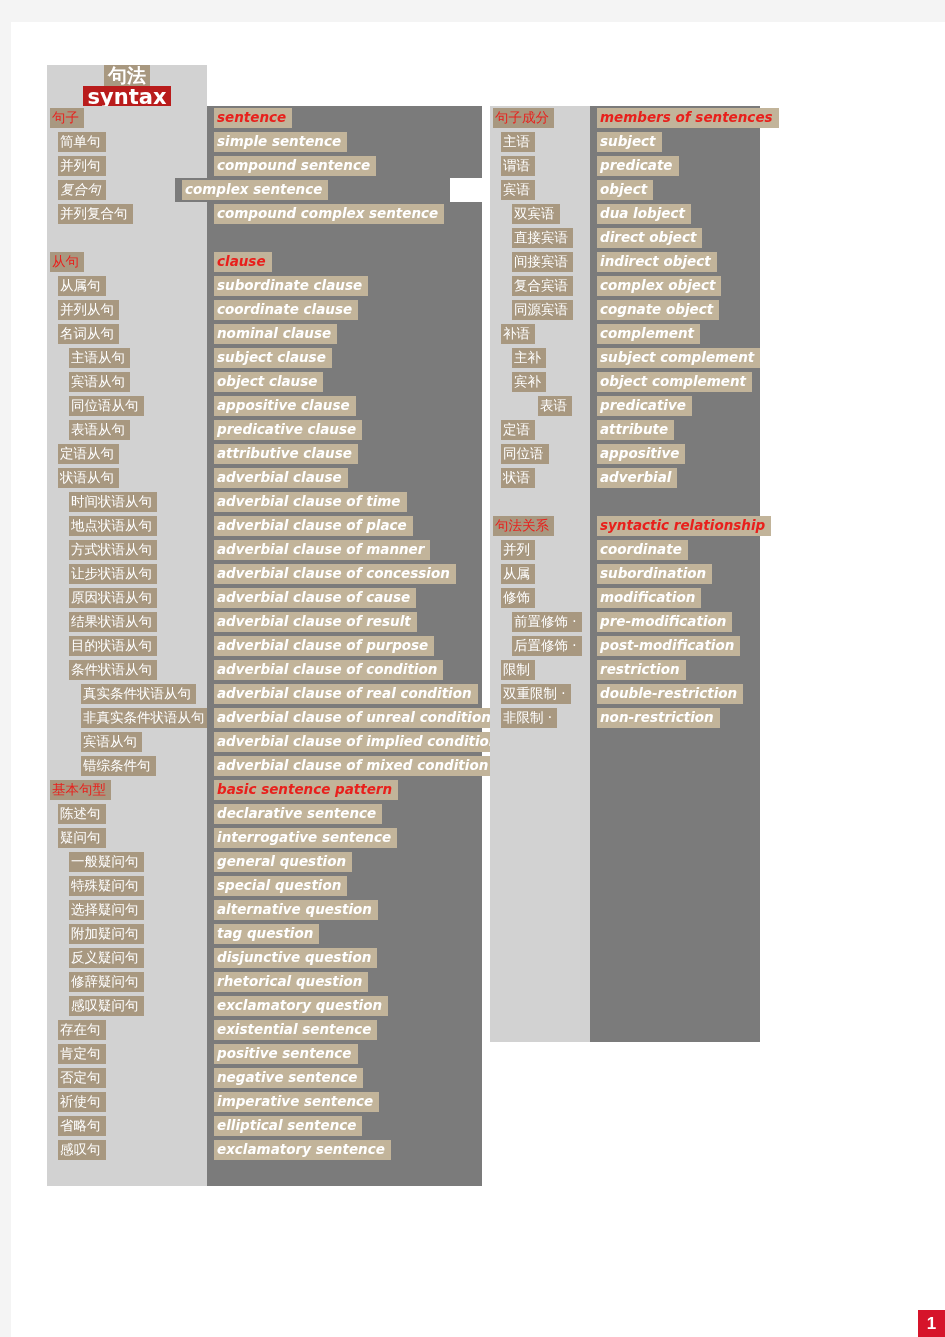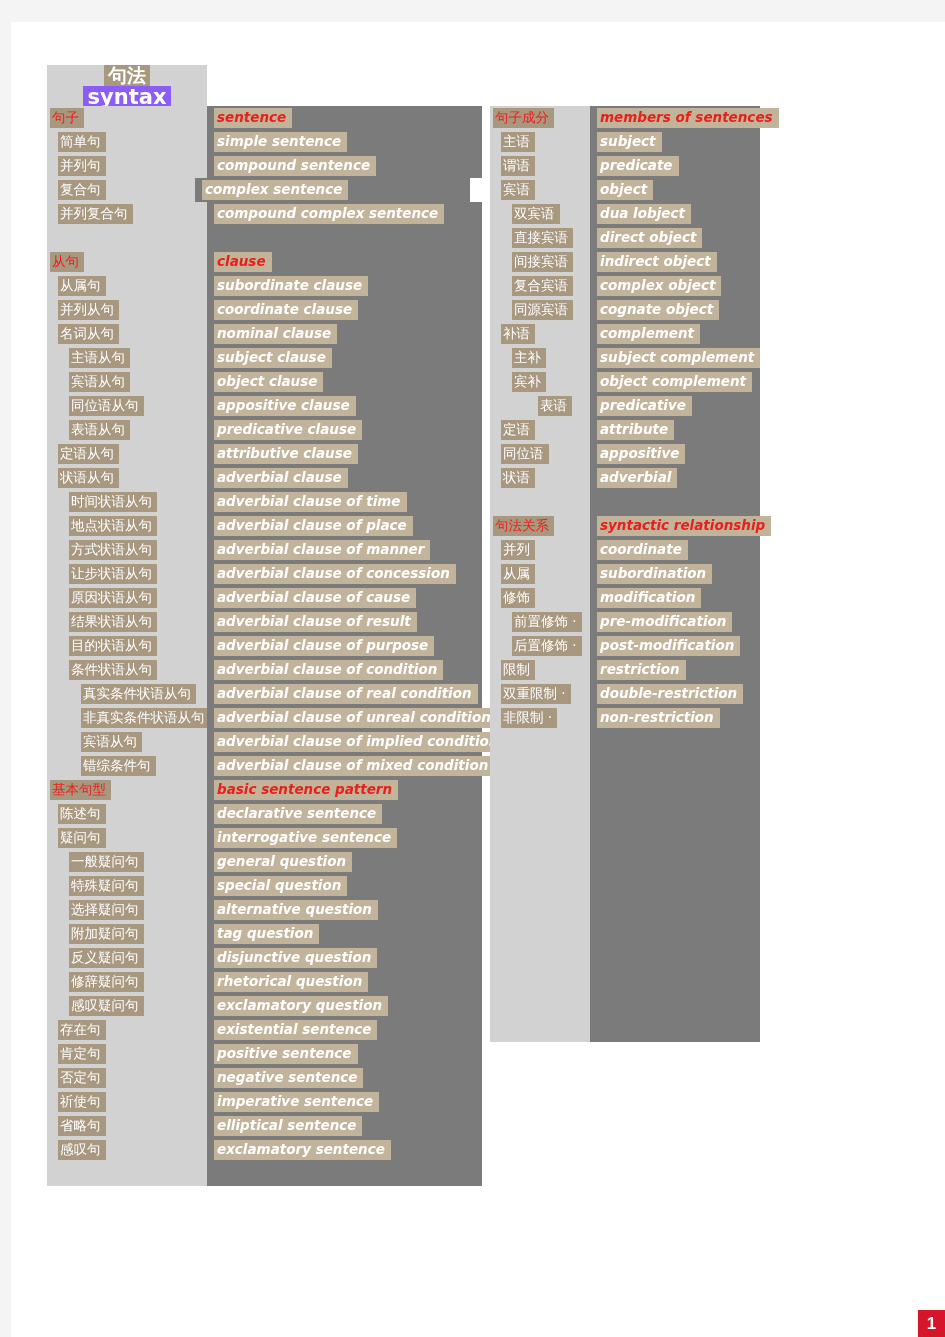--- a/index.html
+++ b/index.html
@@ -99,21 +99,21 @@
     background: #a89880;
     color: #ffffff;
     font-size: 19px;
     line-height: 21px;
     font-weight: bold;
     padding: 0 4px;
     font-family: "DejaVu Sans", "Liberation Sans", sans-serif;
   }
   #title-en {
     display: inline-block;
-    background: #8b5cf6;
+    background: #b91c1c;
     color: #ffffff;
     font-size: 21px;
     line-height: 22px;
     font-weight: bold;
     padding: 0 5px;
     font-family: "DejaVu Sans", "Liberation Sans", sans-serif;
   }
 
   
   #pagenum {
@@ -161,21 +161,21 @@
       </div>
       <div class="row">
         <div class="cell-cn i1" style="width: 160px;">
           <span class="cn-txt">并列句</span>
         </div>
         <div class="cell-en" style="width: 275px; padding-left: 7px;">
           <span class="en-txt">compound sentence</span>
         </div>
       </div>
       <div class="row">
-        <div class="cell-cn i1" style="width: 148px;">
+        <div class="cell-cn i1" style="width: 128px; font-style: italic;">
           <span class="cn-txt">复合句</span>
         </div>
         <div class="cell-en" style="width: 275px; padding-left: 7px;">
           <span class="en-txt">complex sentence</span>
         </div>
       </div>
       <div class="row">
         <div class="cell-cn i1" style="width: 160px;">
           <span class="cn-txt">并列复合句</span>
         </div>

